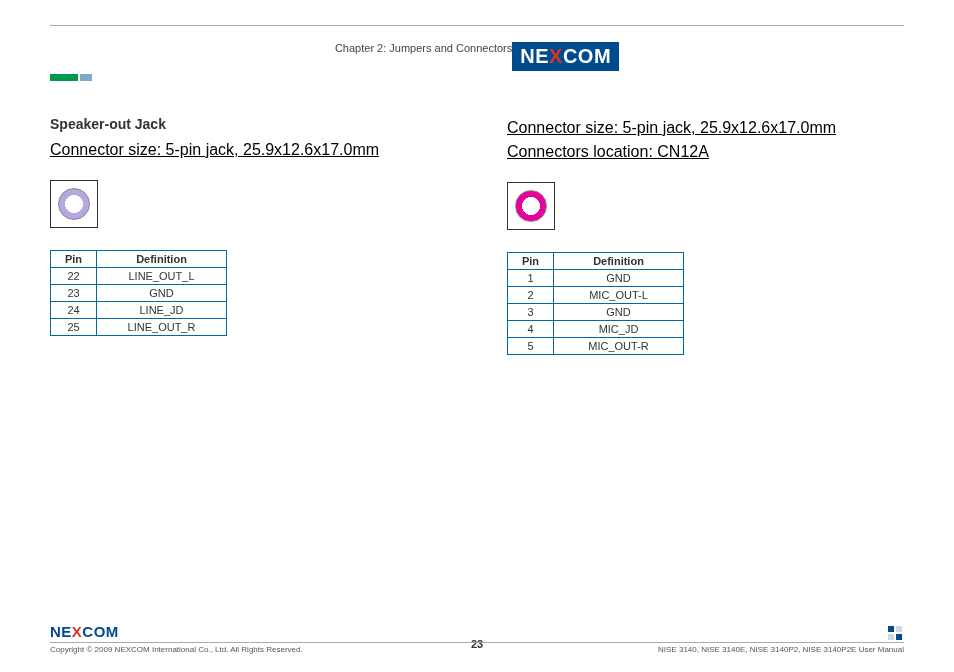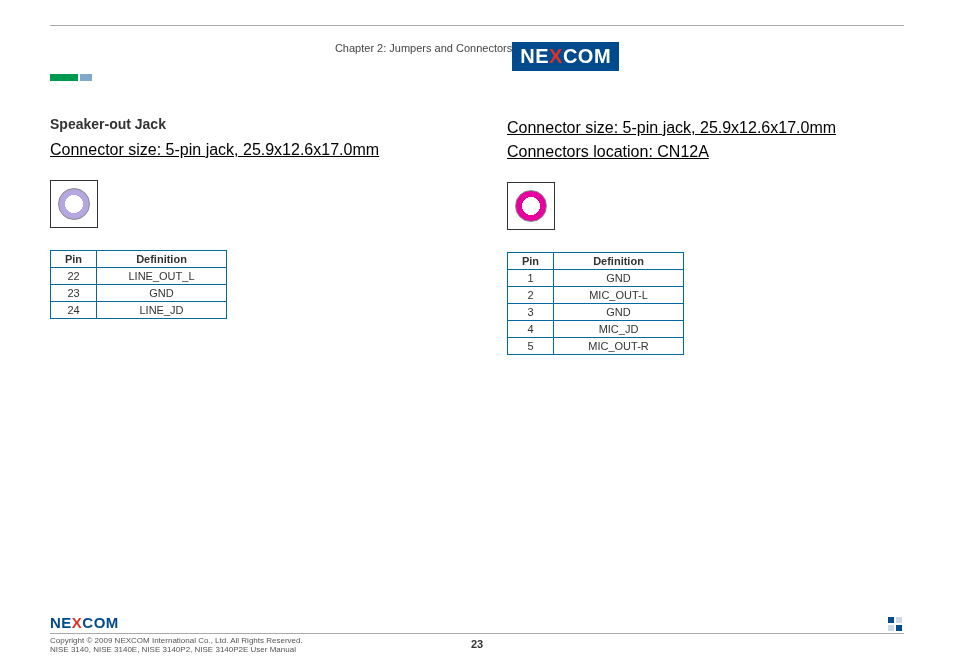--- a/index.html
+++ b/index.html
@@ -83,21 +83,21 @@
   }
   .footer-logo {
     color:#004b8d; font-weight:bold; font-size:15px; letter-spacing:0.5px;
     font-family: Arial, sans-serif;
   }
   .footer-logo .red-x { color:#e03126; }
   .footer-squares { display:flex; gap:2px; flex-wrap:wrap; width:16px; align-content:flex-end;}
   .footer-squares span { width:6px; height:6px; background:#004b8d; display:block;}
   .footer-squares span.light { background:#cdd9e4;}
   .footer-text-row {
-    display:flex; justify-content:space-between; font-size:8px; color:#555; margin-top:2px;flex-direction:column;
+    display:flex; justify-content:space-between; font-size:8px; color:#555; margin-top:2px;
   }
   .page-num {
     position:absolute; left:0; right:0; bottom:22px; text-align:center;
     font-size:11px; font-weight:bold; color:#333;
   }
 </style>
 </head>
 <body>
 
 <div class="page">
@@ -139,20 +139,24 @@
               <td>LINE_OUT_L</td>
             </tr>
           <tr>
               <td>23</td>
               <td>GND</td>
             </tr>
           <tr>
               <td>24</td>
               <td>LINE_JD</td>
             </tr>
+          <tr>
+              <td>25</td>
+              <td>LINE_OUT_R</td>
+            </tr>
         </tbody>
       </table>
     </div>
 
     <div class="col">
       <div class="sec-line">Connector size: 5-pin jack, 25.9x12.6x17.0mm</div>
       <div class="sec-line">Connectors location: CN12A</div>
       <div class="jack-box">
         <div class="ring ring-pink"></div>
       </div>

